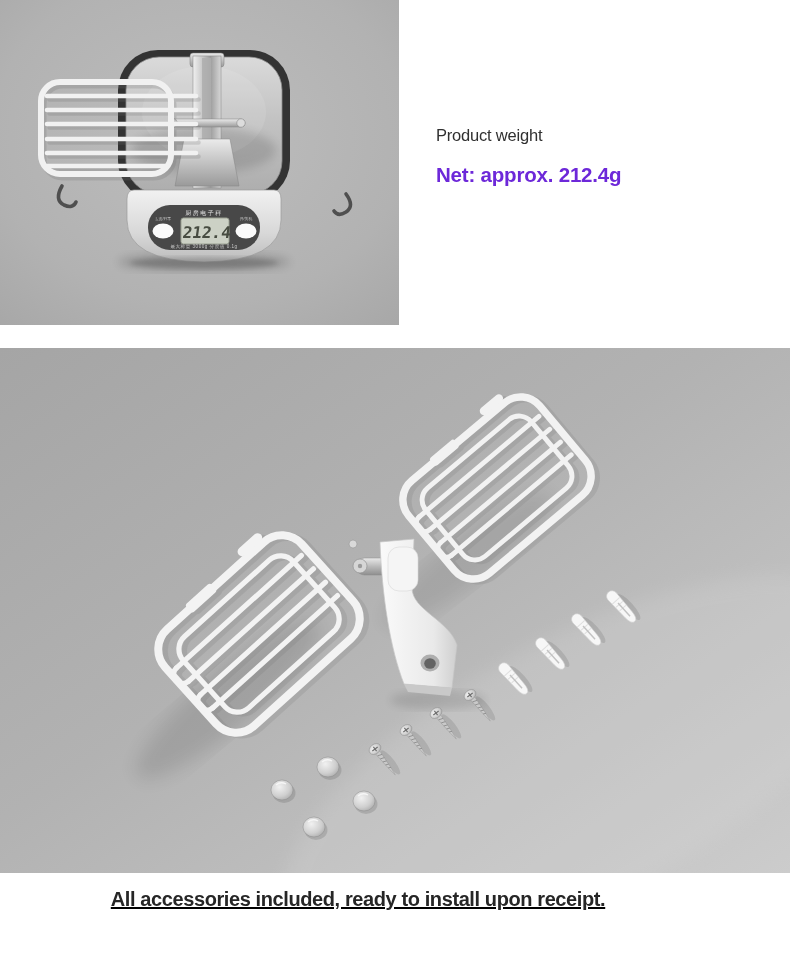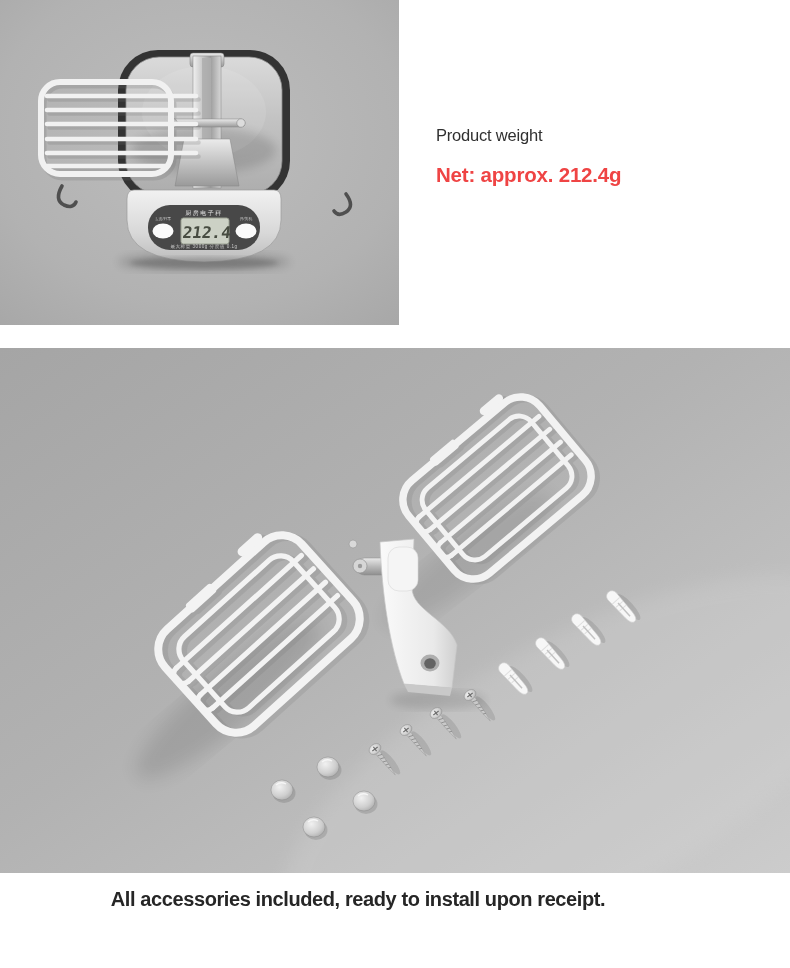--- a/index.html
+++ b/index.html
@@ -23,29 +23,29 @@
   svg { display: block; width: 100%; height: 100%; }
   .weight-text {
     position: absolute; left: 436px; top: 126px;
   }
   .weight-label {
     font-size: 16.5px; font-weight: normal; color: #303030;
     letter-spacing: -0.2px;
   }
   .weight-value {
     margin-top: 18px;
-    font-size: 20.5px; font-weight: bold; color: #ef4444;
+    font-size: 20.5px; font-weight: bold; color: #6d28d9;
     letter-spacing: -0.2px;
   }
   .caption {
     position: absolute; left: 0; top: 873px;
     width: 716px; height: 95px;
     background: #ffffff;
     display: flex; justify-content: center; align-items: flex-start;
-    padding-top: 15px; box-sizing: border-box;
+    padding-top: 15px; box-sizing: border-box; text-decoration: underline;
   }
   .caption-text {
     font-size: 20px; font-weight: bold; color: #262626;
     letter-spacing: -0.4px;
   }
   .svgtext { font-family: "Liberation Sans", sans-serif; }
   .lcdtext { font-family: "DejaVu Sans Mono", monospace; font-weight: bold; }
 </style>
 </head>
 <body>

